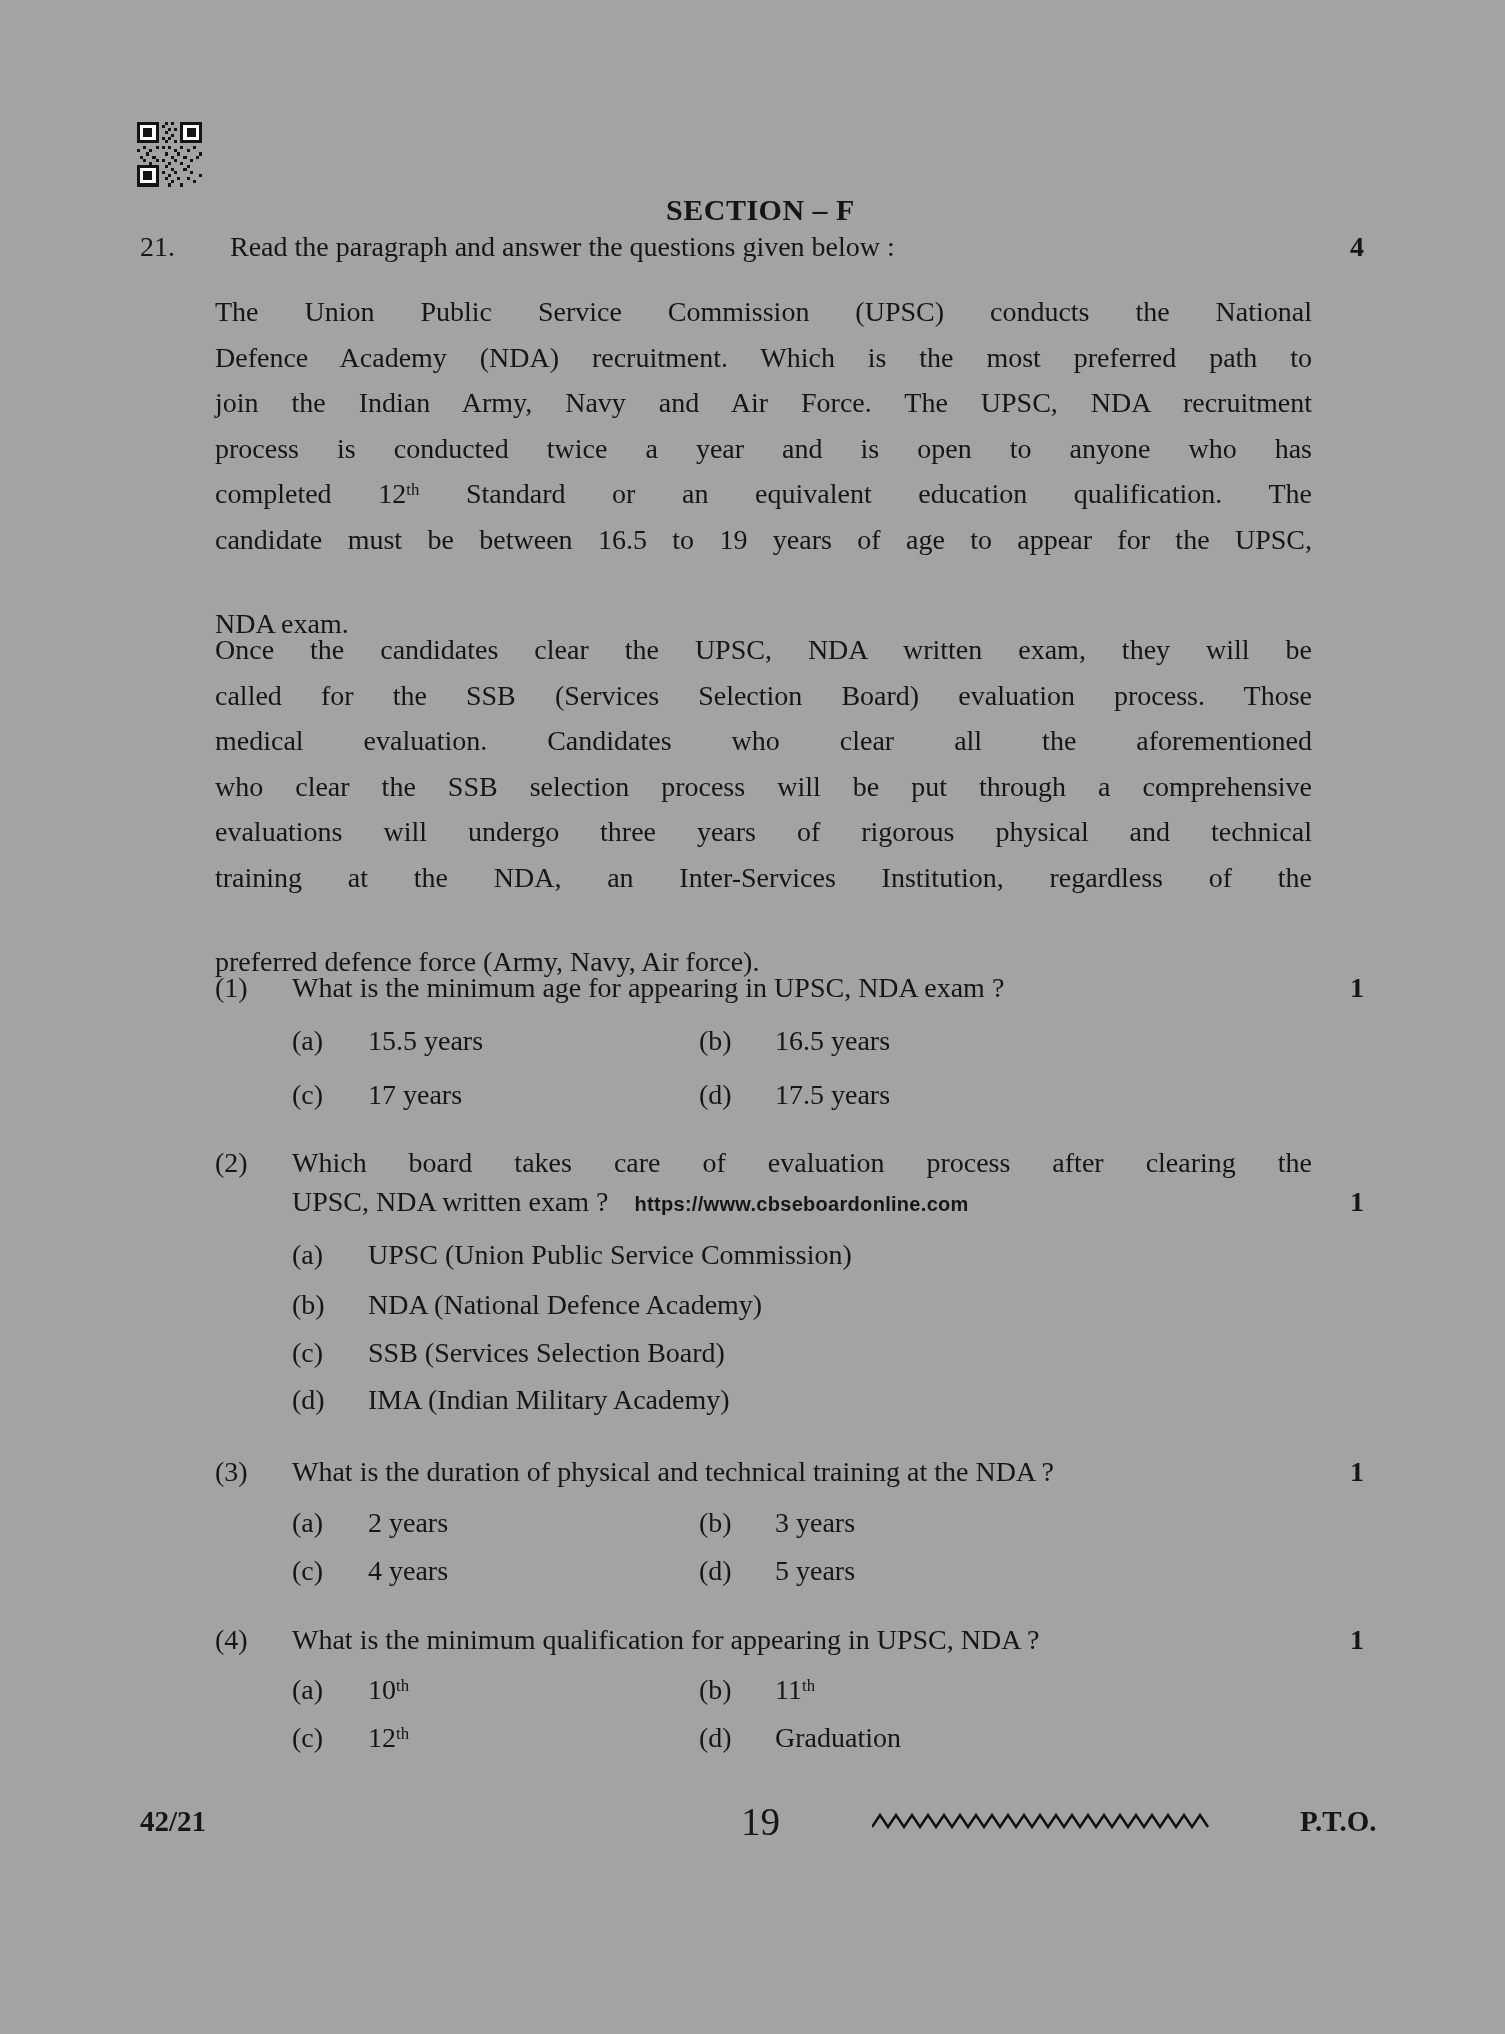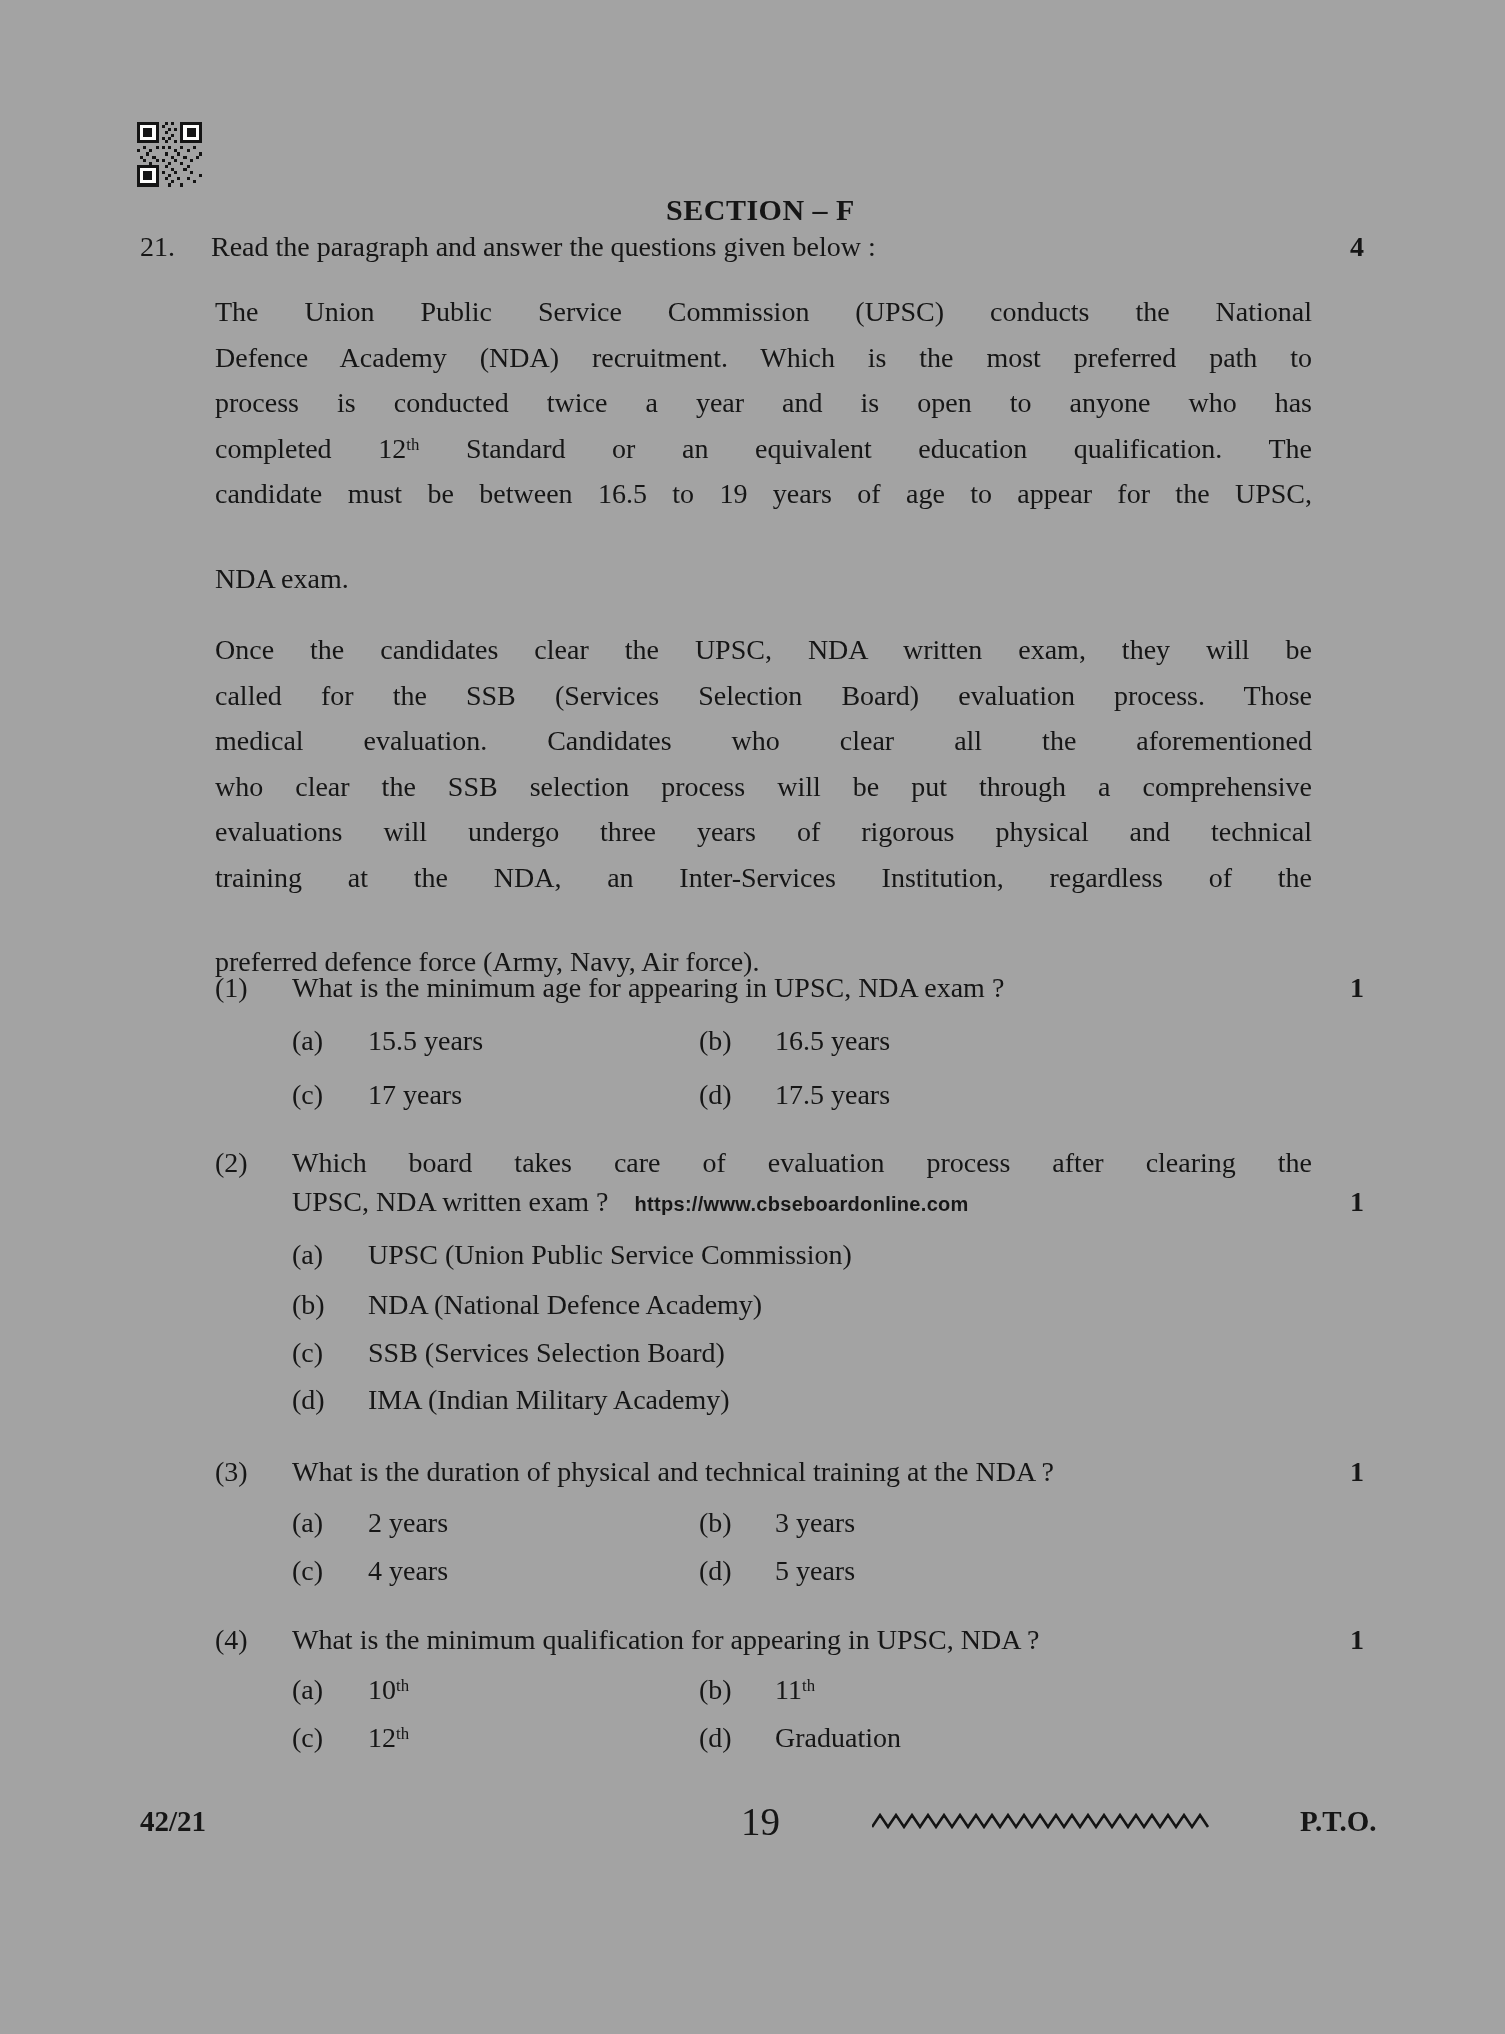--- a/index.html
+++ b/index.html
@@ -14,21 +14,21 @@
     padding-left: 16px;
   }
   .abs { position: absolute; }
   .t { font-size: 28px; line-height: 45px; white-space: nowrap; }
   .qr-svg { position: absolute; left: 137px; top: 121px; width: 65px; height: 66px; }
   .section-title {
     position: absolute; left: 0; top: 193px; width: 100%;
     text-align: center; font-weight: bold; font-size: 30px; letter-spacing: 0.5px;
   }
   .q21-num   { left: 140px;  top: 224px; }
-  .q21-intro { left: 211px;  top: 224px; }
+  .q21-intro { left: 230px;  top: 224px; }
   .marks-col { left: 1350px; font-weight: bold; }
   .m-q21 { top: 224px; }
   .passage {
     position: absolute; left: 215px; width: 1097px;
     font-size: 28px; line-height: 45.5px;
   }
   .p1 { top: 289px; }
   .p2 { top: 627px; }
   .pline { text-align: justify; text-justify: inter-word; text-align-last: justify; }
   .pline.last { text-align-last: left; margin-top: 39px; }
@@ -141,20 +141,21 @@
 
   <div class="section-title">SECTION – F</div>
 
   <span class="abs t q21-num">21.</span>
   <span class="abs t q21-intro">Read the paragraph and answer the questions given below :</span>
   <span class="abs t marks-col m-q21">4</span>
 
   <div class="passage p1">
     <div class="pline">The Union Public Service Commission (UPSC) conducts the National</div>
     <div class="pline">Defence Academy (NDA) recruitment. Which is the most preferred path to</div>
+    <div class="pline">join the Indian Army, Navy and Air Force. The UPSC, NDA recruitment</div>
     <div class="pline">process is conducted twice a year and is open to anyone who has</div>
     <div class="pline"><span>completed 12</span><sup class="sp">th</sup><span> Standard or an equivalent education qualification. The</span></div>
     <div class="pline">candidate must be between 16.5 to 19 years of age to appear for the UPSC,</div>
     <div class="pline last">NDA exam.</div>
   </div>
 
   <div class="passage p2">
     <div class="pline">Once the candidates clear the UPSC, NDA written exam, they will be</div>
     <div class="pline">called for the SSB (Services Selection Board) evaluation process. Those</div>
     <div class="pline">medical evaluation. Candidates who clear all the aforementioned</div>

